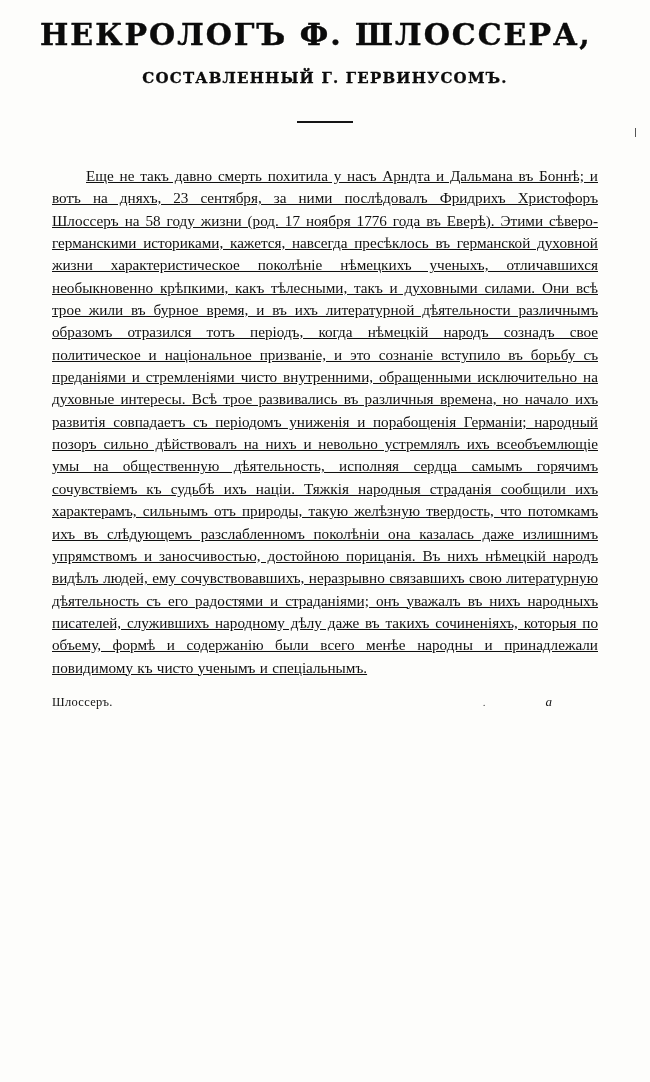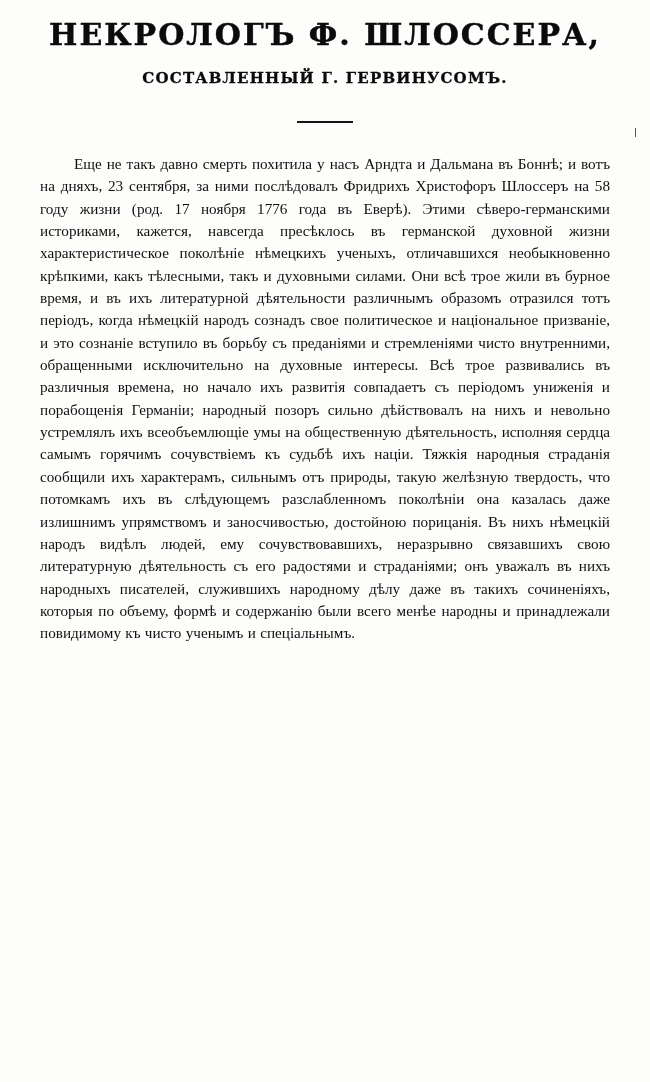--- a/index.html
+++ b/index.html
@@ -18,21 +18,20 @@
     position: relative;
     width: 650px;
     height: 1082px;
     background: #fdfdfb;
     box-sizing: border-box;
     padding: 0 40px;
   }
   .title {
     margin: 0;
     padding-top: 18px;
-    text-align: center;
     font-family: "DejaVu Serif", "Liberation Serif", serif;
     font-weight: bold;
     font-size: 30px;
     letter-spacing: 2px;
     color: #0b0b0b;
     line-height: 1.1;
     -webkit-text-stroke: 0.4px #0b0b0b;
   }
   .subtitle {
     margin: 0;
@@ -49,30 +48,31 @@
     padding-top: 22px;
     text-align: center;
   }
   .rule {
     display: inline-block;
     width: 56px;
     height: 2px;
     background: #151515;
   }
   .body-text {
-    margin: 0;
+    margin: 12px;
     padding-top: 26px;
     text-align: justify;
     text-align-last: left;
     font-size: 15.2px;
     line-height: 1.47;
     text-indent: 34px;
     color: #101010;
     word-spacing: 0.5px;
     hyphens: manual;
+    text-decoration: underline;
   }
   .footer {
     position: absolute;
     left: 40px;
     right: 40px;
     top: 694px;
     display: flex;
     align-items: baseline;
     font-size: 12.5px;
     color: #141414;
@@ -111,14 +111,20 @@
   <h1 class="title">НЕКРОЛОГЪ Ф. ШЛОССЕРА,</h1>
 
   <h2 class="subtitle">СОСТАВЛЕННЫЙ Г. ГЕРВИНУСОМЪ.</h2>
 
   <div class="rule-wrap">
     <span class="rule"></span>
   </div>
 
   <p class="body-text">Еще не такъ давно смерть похитила у насъ Арндта и Дальмана въ Боннѣ; и вотъ на дняхъ, 23 сентября, за ними послѣдовалъ Фридрихъ Христофоръ Шлоссеръ на 58 году жизни (род. 17 ноября 1776 года въ Еверѣ). Этими сѣверо-германскими историками, кажется, навсегда пресѣклось въ германской духовной жизни характеристическое поколѣніе нѣмецкихъ ученыхъ, отличавшихся необыкновенно крѣпкими, какъ тѣлесными, такъ и духовными силами. Они всѣ трое жили въ бурное время, и въ ихъ литературной дѣятельности различнымъ образомъ отразился тотъ періодъ, когда нѣмецкій народъ сознадъ свое политическое и національное призваніе, и это сознаніе вступило въ борьбу съ преданіями и стремленіями чисто внутренними, обращенными исключительно на духовные интересы. Всѣ трое развивались въ различныя времена, но начало ихъ развитія совпадаетъ съ періодомъ униженія и порабощенія Германіи; народный позоръ сильно дѣйствовалъ на нихъ и невольно устремлялъ ихъ всеобъемлющіе умы на общественную дѣятельность, исполняя сердца самымъ горячимъ сочувствіемъ къ судьбѣ ихъ націи. Тяжкія народныя страданія сообщили ихъ характерамъ, сильнымъ отъ природы, такую желѣзную твердость, что потомкамъ ихъ въ слѣдующемъ разслабленномъ поколѣніи она казалась даже излишнимъ упрямствомъ и заносчивостью, достойною порицанія. Въ нихъ нѣмецкій народъ видѣлъ людей, ему сочувствовавшихъ, неразрывно связавшихъ свою литературную дѣятельность съ его радостями и страданіями; онъ уважалъ въ нихъ народныхъ писателей, служившихъ народному дѣлу даже въ такихъ сочиненіяхъ, которыя по объему, формѣ и содержанію были всего менѣе народны и принадлежали повидимому къ чисто ученымъ и спеціальнымъ.</p>
 
+  <div class="footer">
+    <span class="signature">Шлоссеръ.</span>
+    <span class="spacer"></span>
+    <span class="mark-mid">.</span>
+    <span class="sheet-mark">а</span>
+  </div>
 
 </div>
 
 </body></html>

